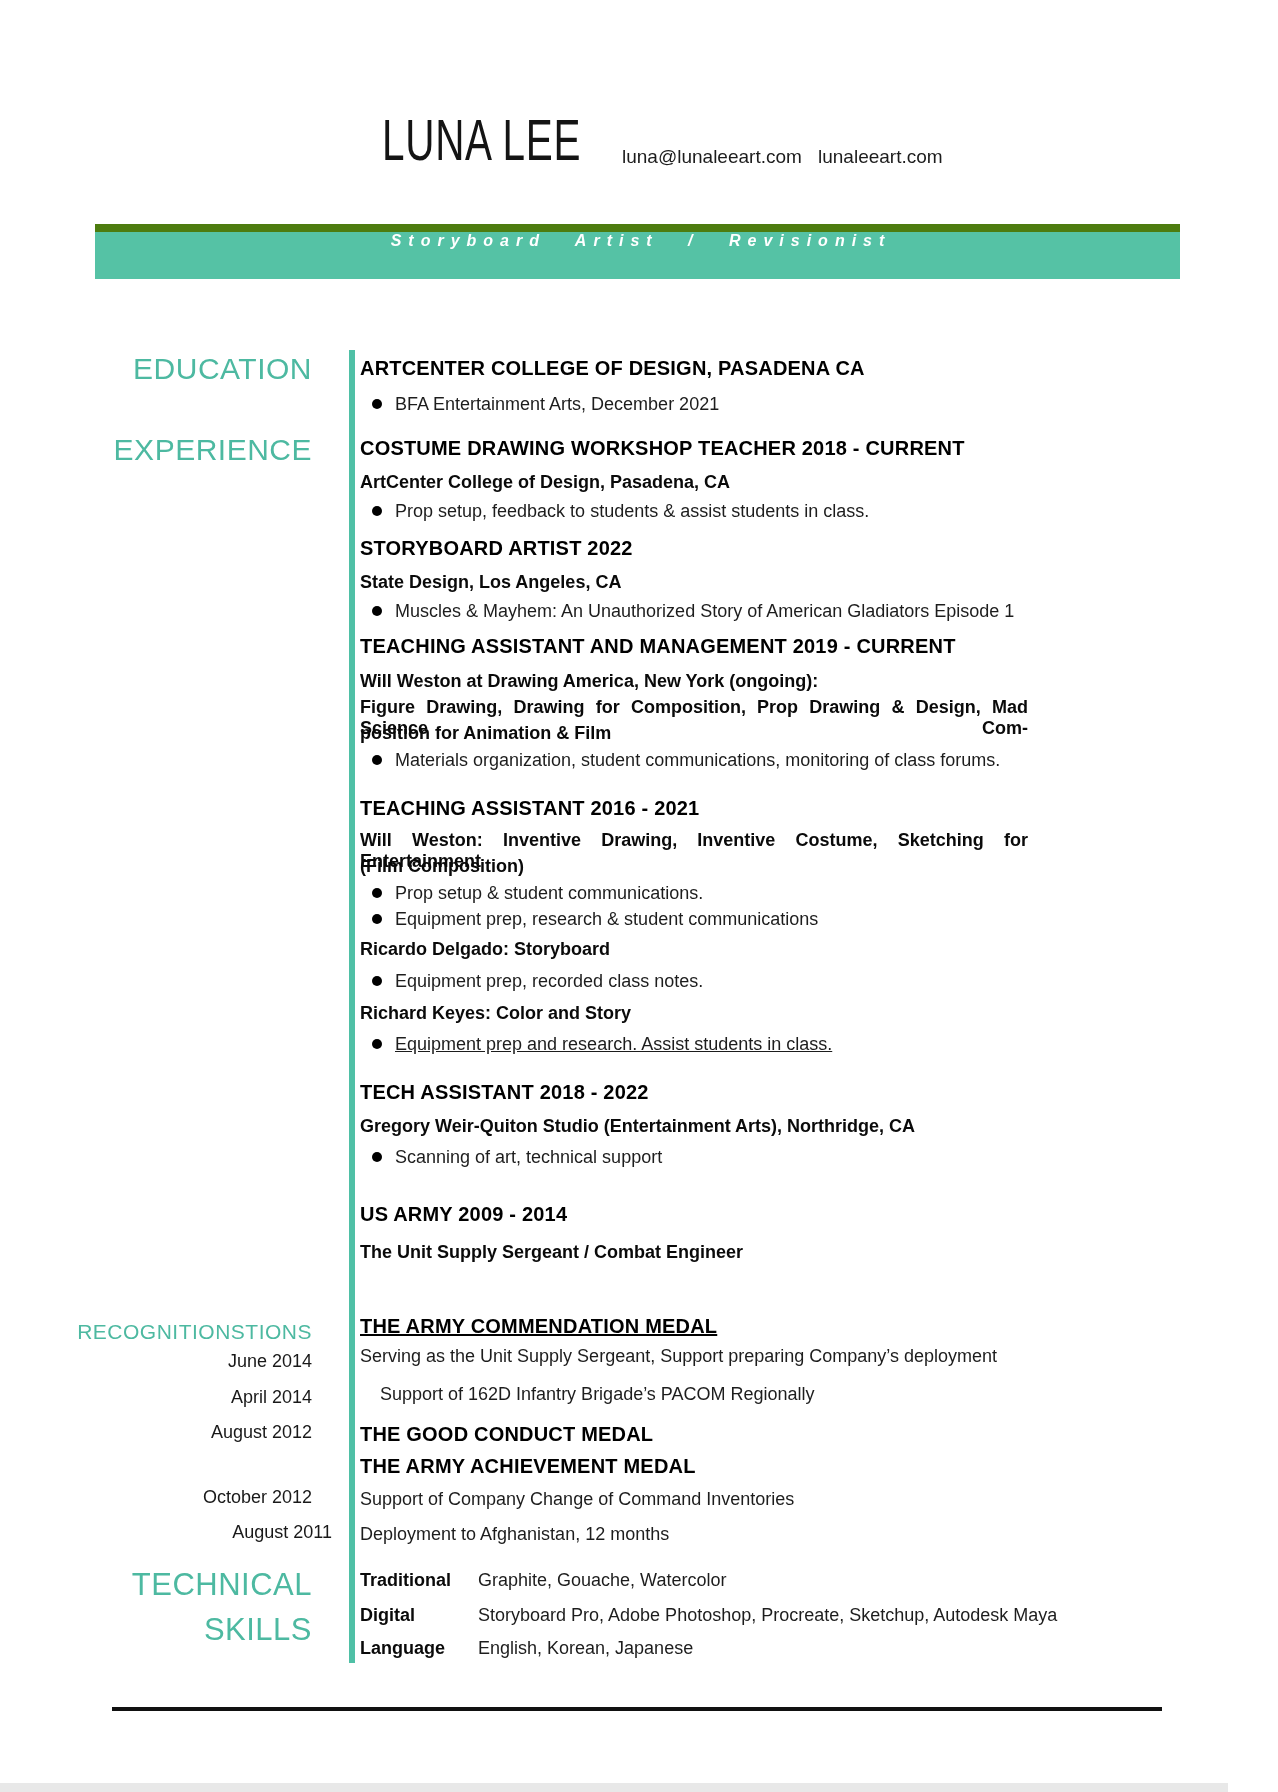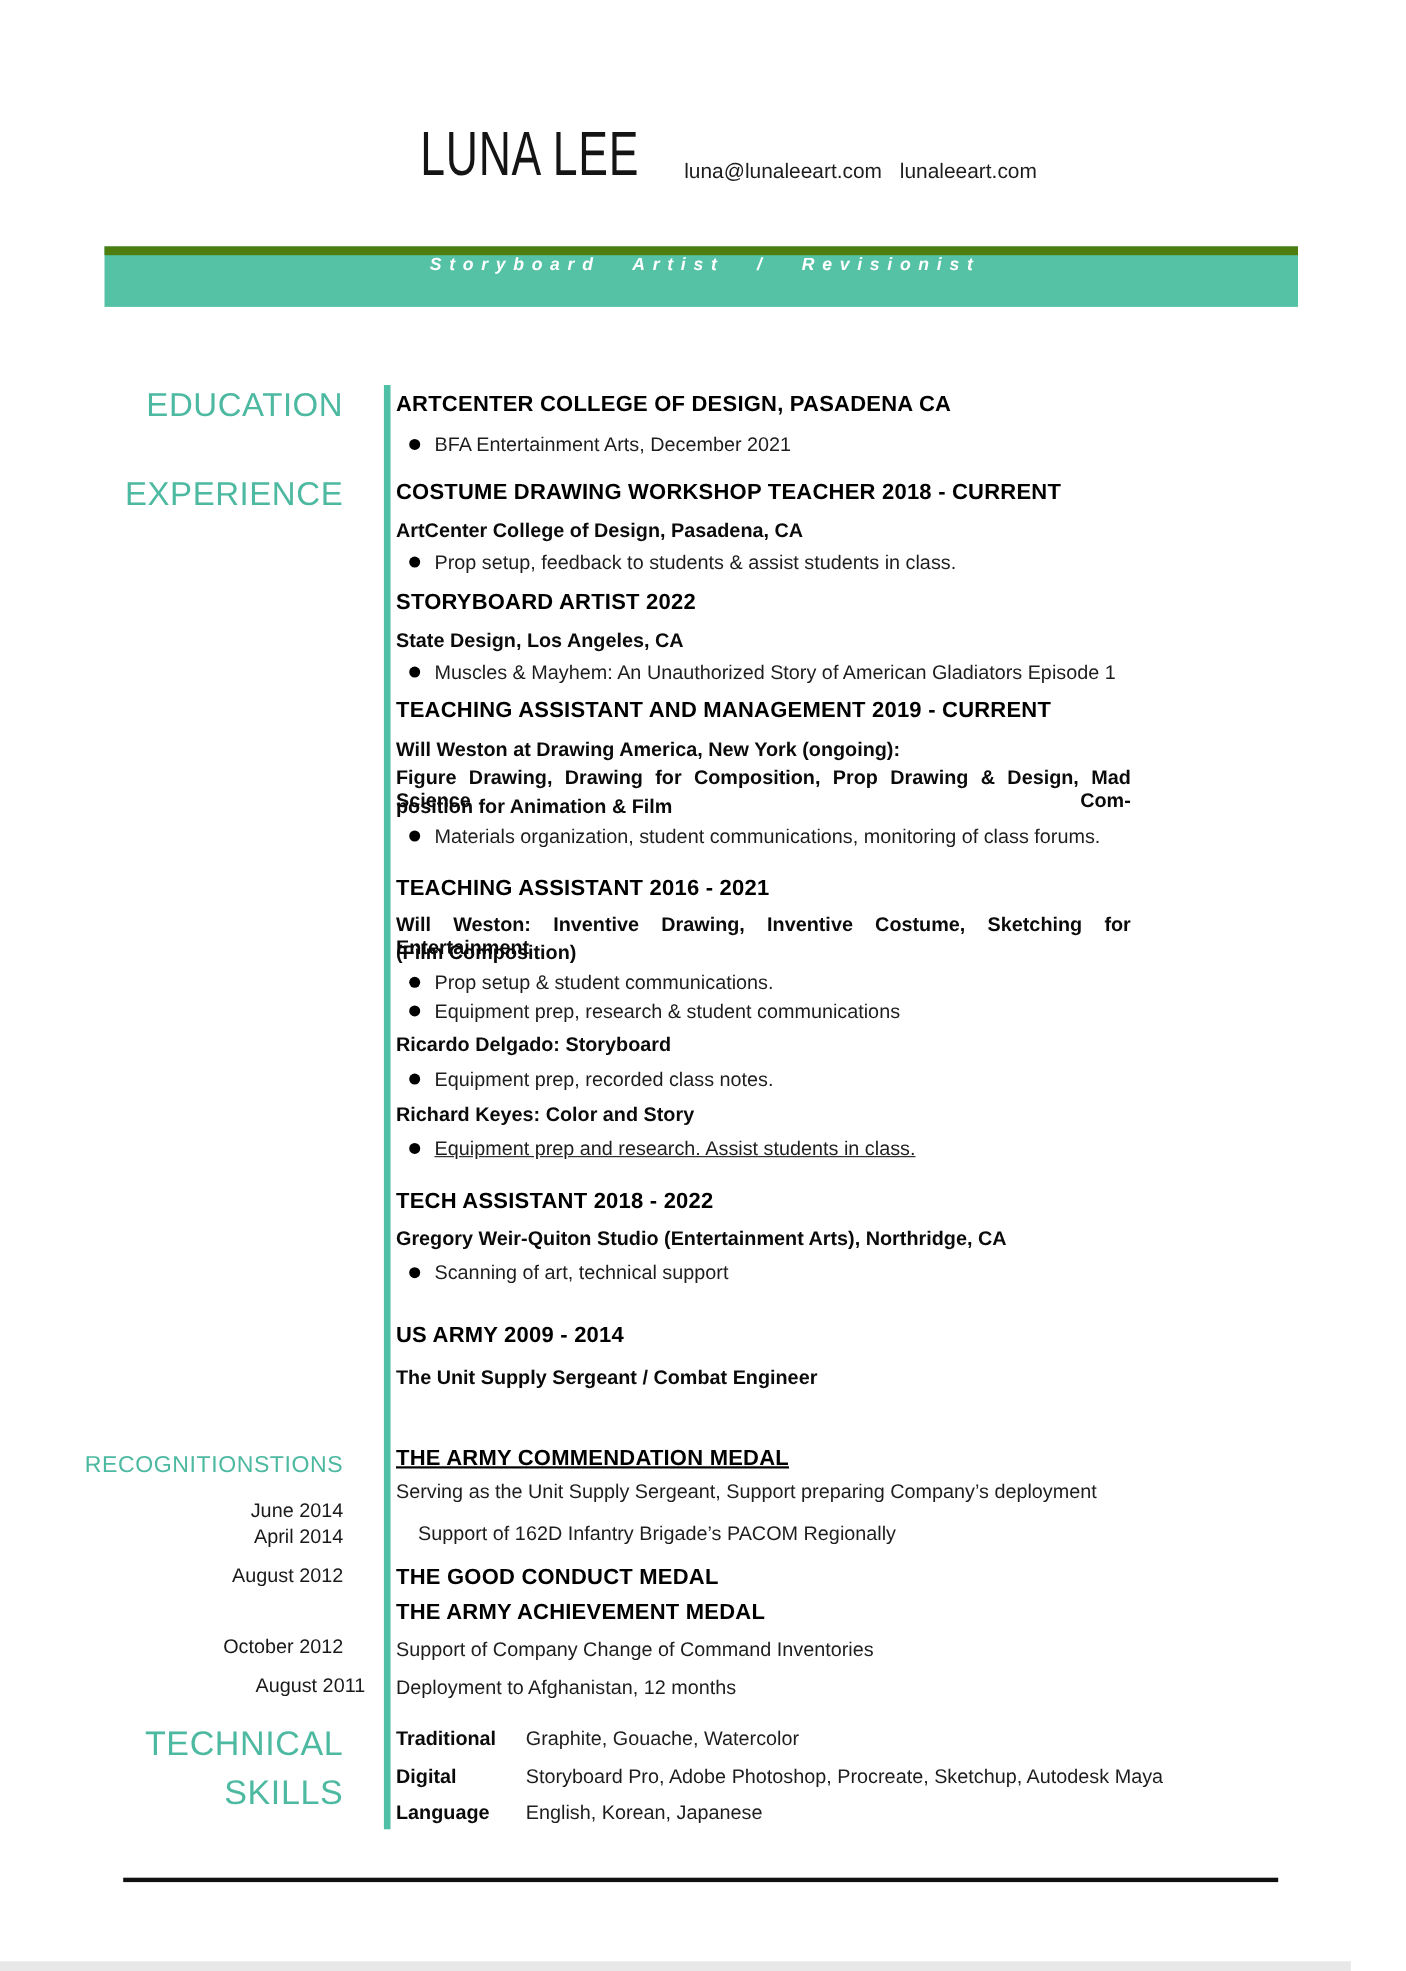--- a/index.html
+++ b/index.html
@@ -55,21 +55,21 @@
   <a class="contact email">luna@lunaleeart.com</a>
   <a class="contact website">lunaleeart.com</a>
 
   <div class="banner">
     <span class="banner-title">Storyboard Artist / Revisionist</span>
   </div>
 
   <div class="side accent" style="top:352px;padding-right:26px;">EDUCATION</div>
   <div class="side accent" style="top:433px;padding-right:20px;">EXPERIENCE</div>
   <div class="side accent-sm" style="top:1320px;padding-right:2px;">RECOGNITIONSTIONS</div>
-  <div class="side date" style="top:1351px;padding-right:2px;margin-top:12px;">June 2014</div>
+  <div class="side date" style="top:1351px;padding-right:2px;">June 2014</div>
   <div class="side date" style="top:1387px;padding-right:2px;">April 2014</div>
   <div class="side date" style="top:1422px;padding-right:2px;">August 2012</div>
   <div class="side date" style="top:1487px;padding-right:2px;">October 2012</div>
   <div class="side date" style="top:1522px;padding-right:2px;padding-left:20px;">August 2011</div>
   <div class="side accent" style="top:1567px;padding-right:2px;font-size:31px;">TECHNICAL</div>
   <div class="side accent" style="top:1612px;padding-right:2px;font-size:31px;">SKILLS</div>
 
   <div class="vrule"></div>
 
   <div class="h" style="top:357px;">ARTCENTER COLLEGE OF DESIGN, PASADENA CA</div>

